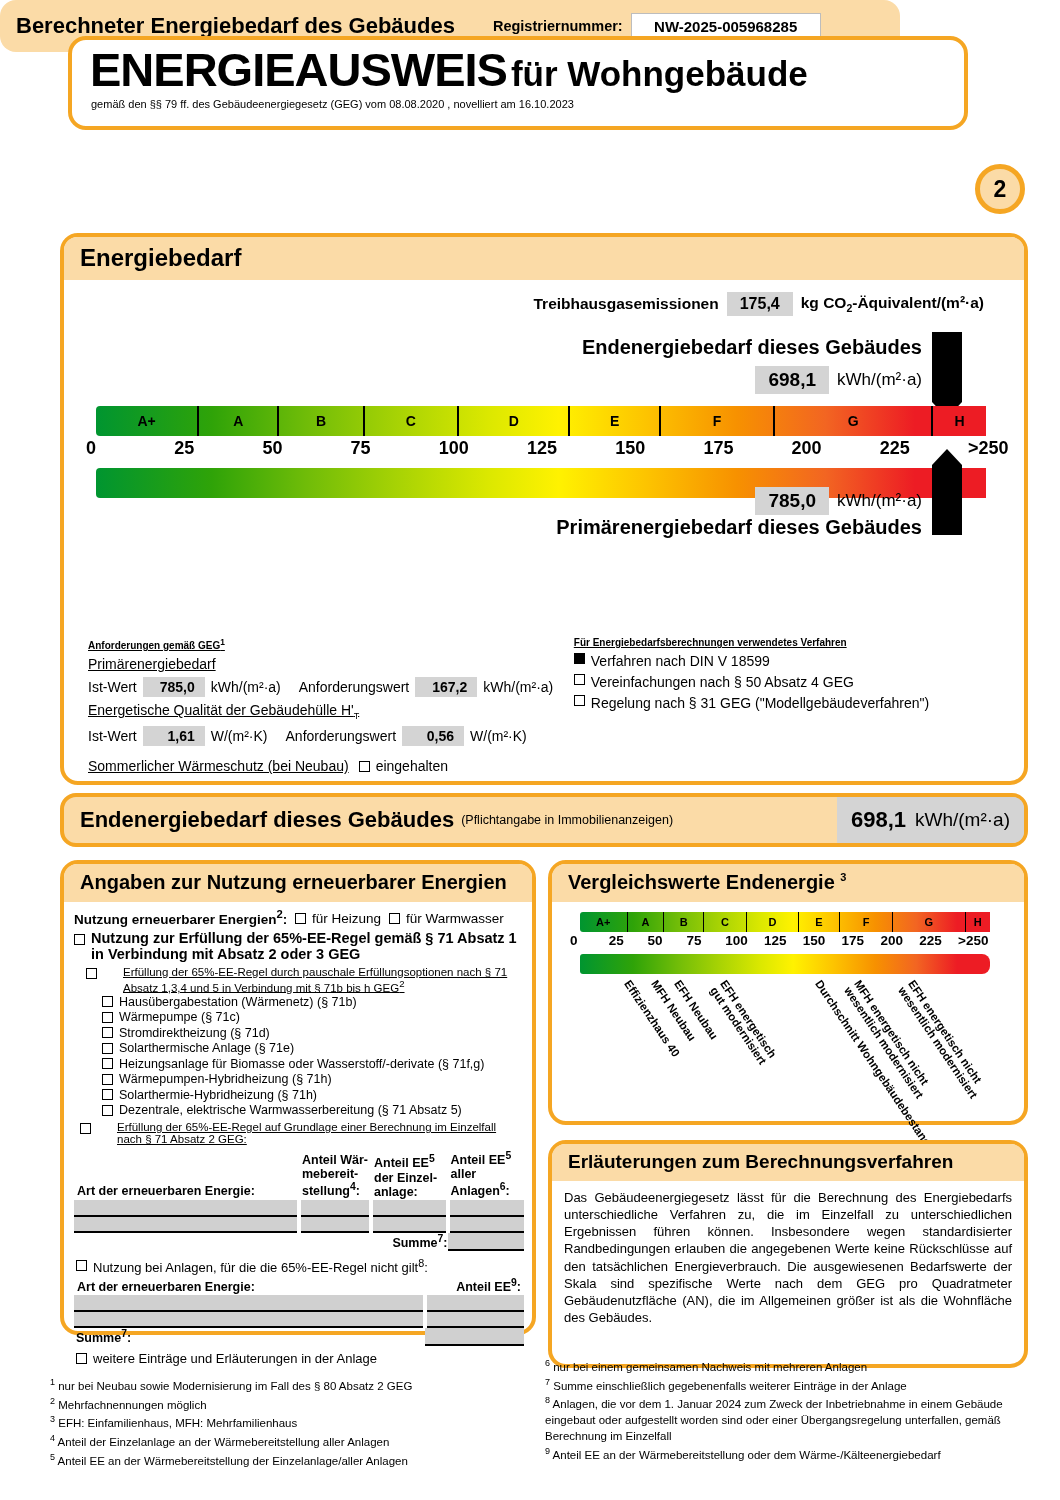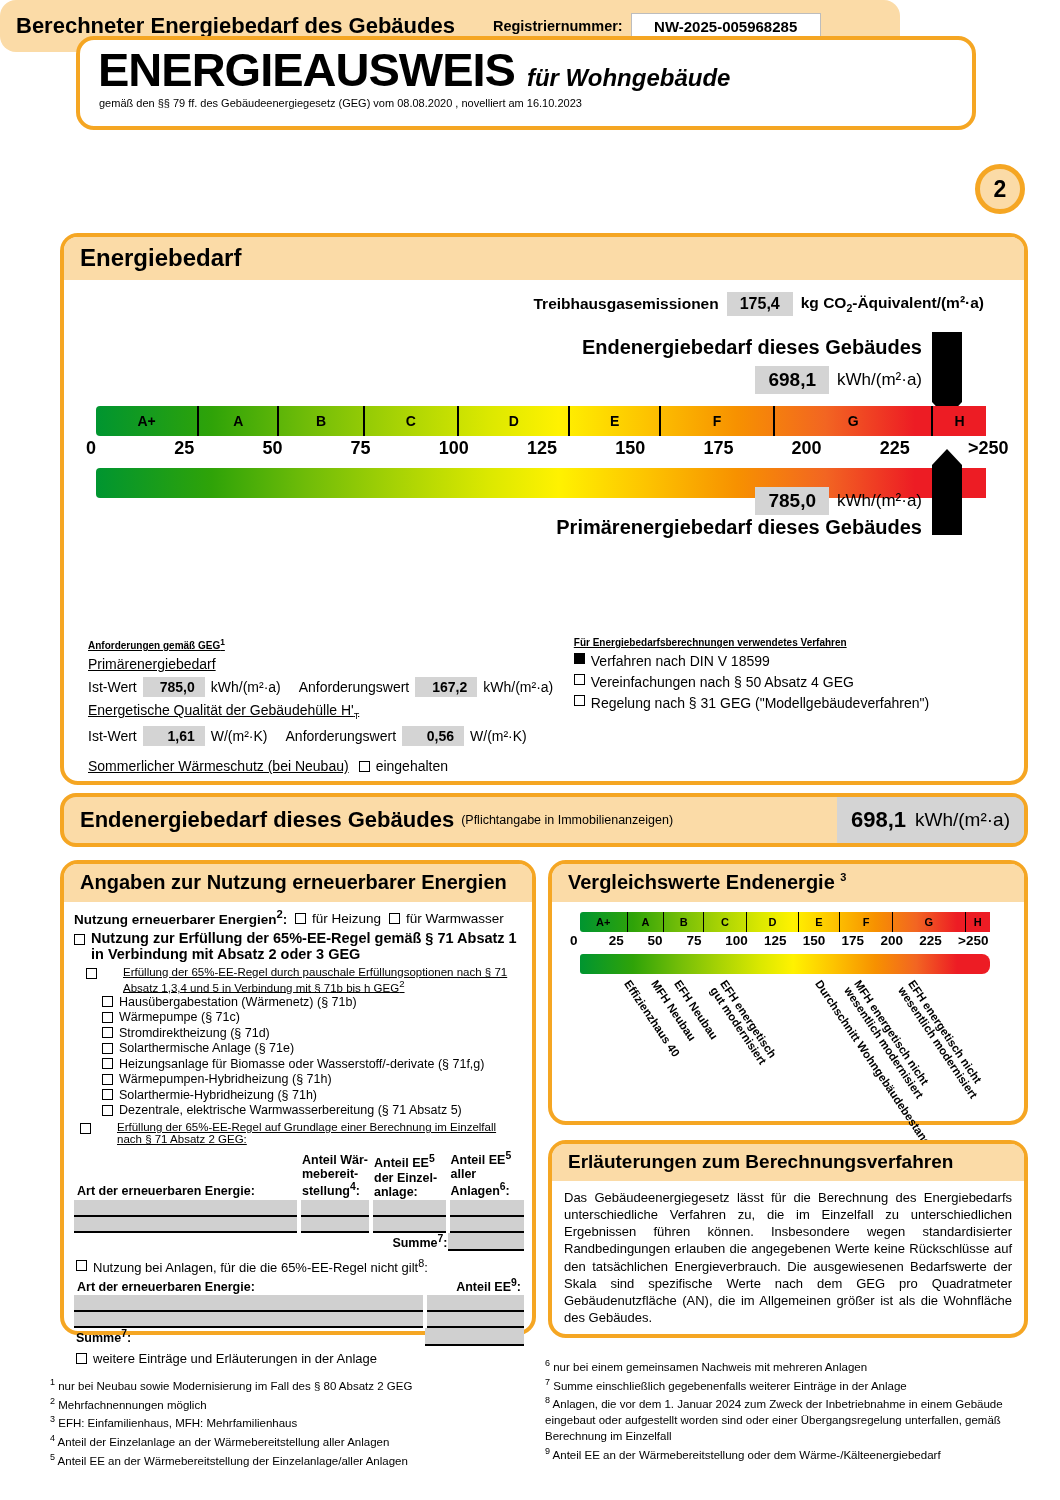--- a/index.html
+++ b/index.html
@@ -22,24 +22,24 @@
   }
   .panel-hdr {
     background: #FBDBA7;
     border-radius: 13px 13px 0 0;
     padding: 7px 0 8px 16px;
     font-size: 23px;
     font-weight: bold;
   }
 
   
-  #title-panel { left: 76px; top: 36px; width: 900px; height: 94px; }
+  #title-panel { left: 68px; top: 36px; width: 900px; height: 94px; }
   .title-row { padding: 6px 0 0 18px; display: flex; align-items: baseline; }
   .title-main { font-size: 47px; font-weight: bold; letter-spacing: -1.0px; line-height: 1.0; }
-  .title-sub { font-size: 24px; font-weight: bold; margin-left: 12px; font-style: italic; }
+  .title-sub { font-size: 35px; font-weight: bold; margin-left: 4px; }
   .title-legal { font-size: 11px; padding-left: 19px; margin-top: 4px; }
 
   
   #subject-bar {
     left: 68px; top: 163px; width: 900px; height: 52px;
     background: #FBDBA7; border-radius: 16px;
     display: flex; align-items: center; padding: 0 16px;
   }
   #subject-title { font-size: 22px; font-weight: bold; }
   #reg-label { font-size: 14.5px; font-weight: bold; margin-left: 38px; }
@@ -198,21 +198,21 @@
       #dbe800 44%, #fff200 52%, #fdc300 62%, #f79100 72%,
       #f26522 82%, #ed1c24 92%, #ed1c24 100%);
   }
   .cmp-label {
     position: absolute; top: 70px;
     font-size: 11.5px; font-weight: bold; white-space: nowrap;
     transform-origin: left top; transform: rotate(56deg);
   }
   .cmp-label span { display: block; }
 
-  #explain-panel { left: 548px; top: 1140px; width: 480px; height: 198px; }
+  #explain-panel { left: 548px; top: 1140px; width: 480px; height: 228px; }
   #explain-hdr { font-size: 19px; }
   #explain-text {
     padding: 8px 12px 0 12px; font-size: 13px; line-height: 1.32; text-align: justify;
   }
 
   
   #fn-left { position: absolute; left: 50px; top: 1376px; width: 490px; font-size: 11.5px; line-height: 1.38; }
   #fn-right { position: absolute; left: 545px; top: 1357px; width: 495px; font-size: 11.5px; line-height: 1.38; }
   .fn sup { font-size: 9px; }
 </style>

